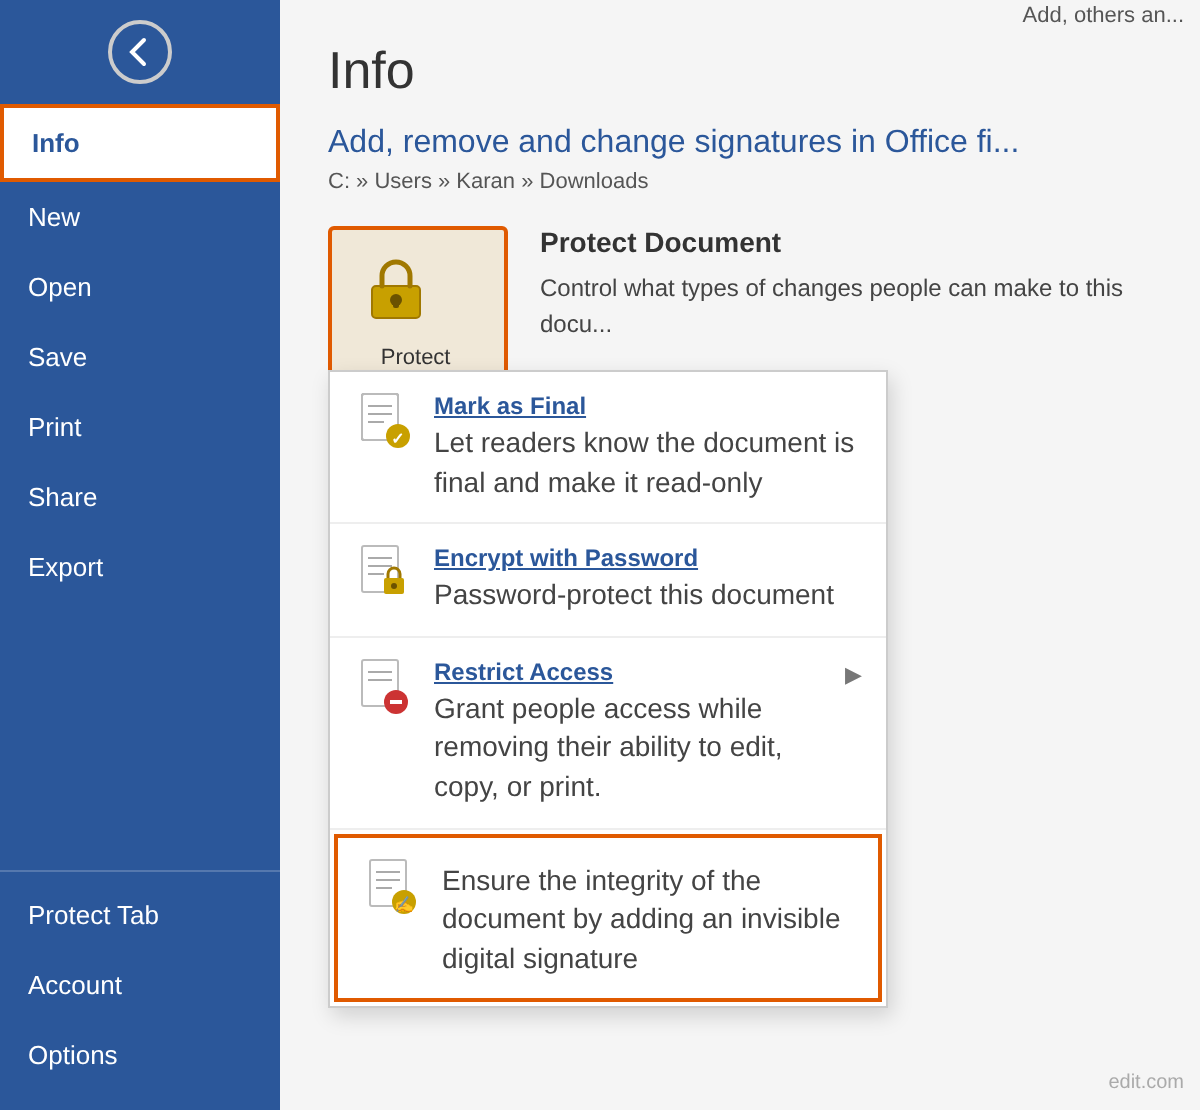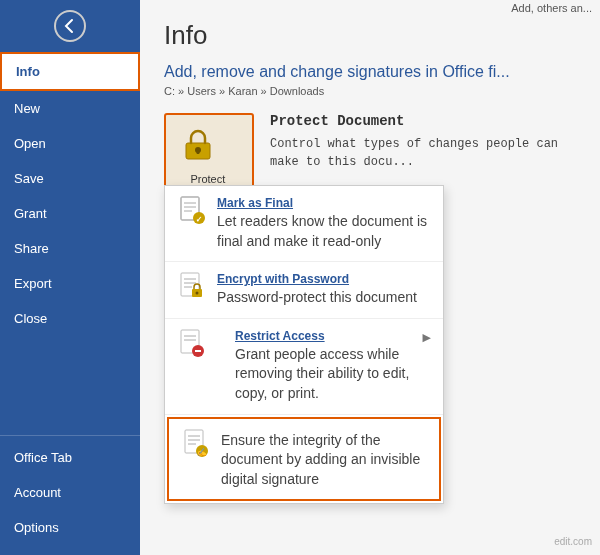--- a/index.html
+++ b/index.html
@@ -124,21 +124,20 @@
 
     .protect-btn-label {
       font-size: 11px;
       color: #333;
       text-align: center;
       line-height: 1.3;
     }
 
     .protect-desc {
       flex: 1;
-      font-family: Liberation Mono, monospace;
     }
 
     .protect-desc-text {
       font-size: 12px;
       color: #444;
       line-height: 1.5;
     }
 
     
     .dropdown-menu {
@@ -228,29 +227,28 @@
           <polyline points="10,2 4,8 10,14" stroke="white" stroke-width="2" fill="none" stroke-linecap="round"></polyline>
         </svg>
       </div>
     </div>
 
     <div class="sidebar-nav">
       <div class="sidebar-item active">Info</div>
       <div class="sidebar-item">New</div>
       <div class="sidebar-item">Open</div>
       <div class="sidebar-item">Save</div>
-      <div class="sidebar-item">Grant</div>
+      <div class="sidebar-item">Print</div>
       <div class="sidebar-item">Share</div>
       <div class="sidebar-item">Export</div>
-      <div class="sidebar-item">Close</div>
     </div>
 
     <div class="sidebar-bottom">
       <div class="sidebar-divider"></div>
-      <div class="sidebar-item">Office Tab</div>
+      <div class="sidebar-item">Protect Tab</div>
       <div class="sidebar-item">Account</div>
       <div class="sidebar-item">Options</div>
     </div>
   </div>
 
   <div class="main-content">
 
     <div class="top-bar-cut">Add, others an...</div>
 
     <h1 class="main-title">Info</h1>
@@ -313,21 +311,21 @@
             </svg>
           </div>
           <div class="dropdown-text">
             <div class="dropdown-item-title">Encrypt with Password</div>
             <div class="dropdown-item-desc">Password-protect this document</div>
           </div>
         </div>
 
 
         <div class="dropdown-item" style="display:flex; justify-content:space-between;">
-          <div style="display:flex; align-items:flex-start; gap:28px;justify-content:space-between;">
+          <div style="display:flex; align-items:flex-start; gap:10px;justify-content:space-between;">
             <div class="dropdown-icon">
               <svg width="26" height="30" viewBox="0 0 26 30">
                 <rect x="2" y="1" width="18" height="23" rx="1" fill="white" stroke="#bbb" stroke-width="1"></rect>
                 <line x1="5" y1="7" x2="17" y2="7" stroke="#aaa" stroke-width="1"></line>
                 <line x1="5" y1="11" x2="17" y2="11" stroke="#aaa" stroke-width="1"></line>
                 <circle cx="19" cy="22" r="6" fill="#cc3333"></circle>
                 <line x1="16" y1="22" x2="22" y2="22" stroke="white" stroke-width="2"></line>
               </svg>
             </div>
             <div class="dropdown-text">

